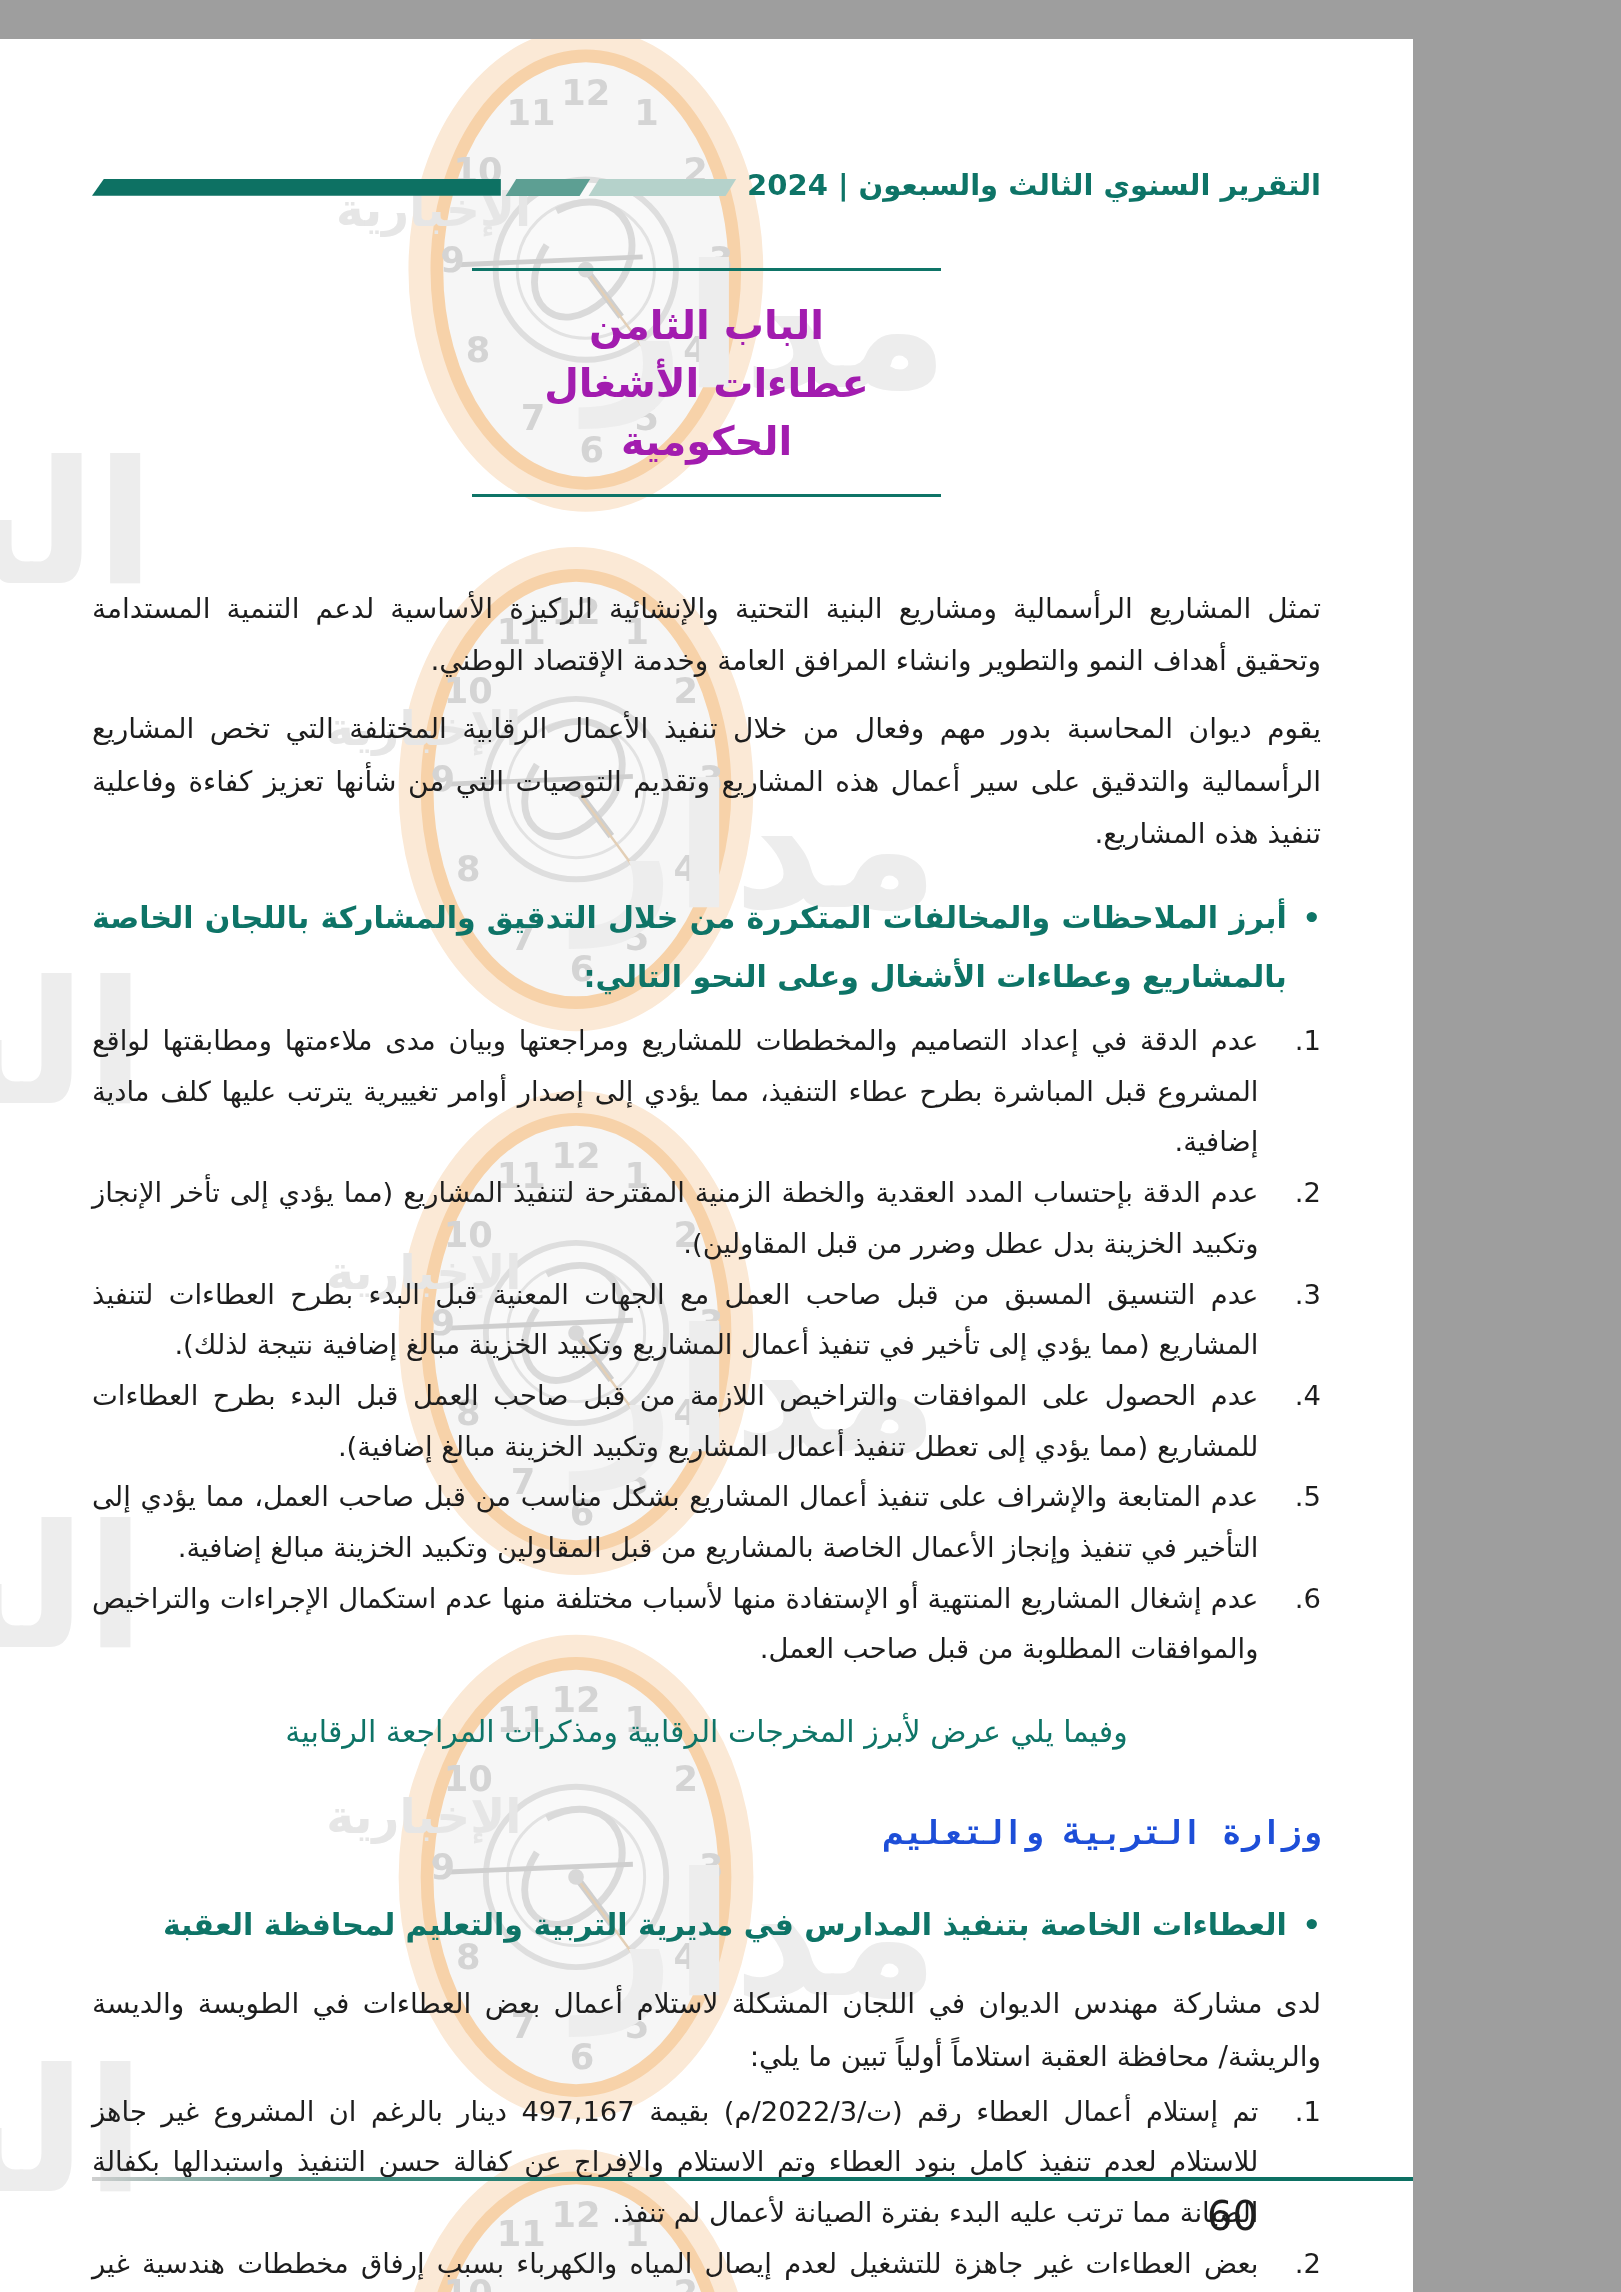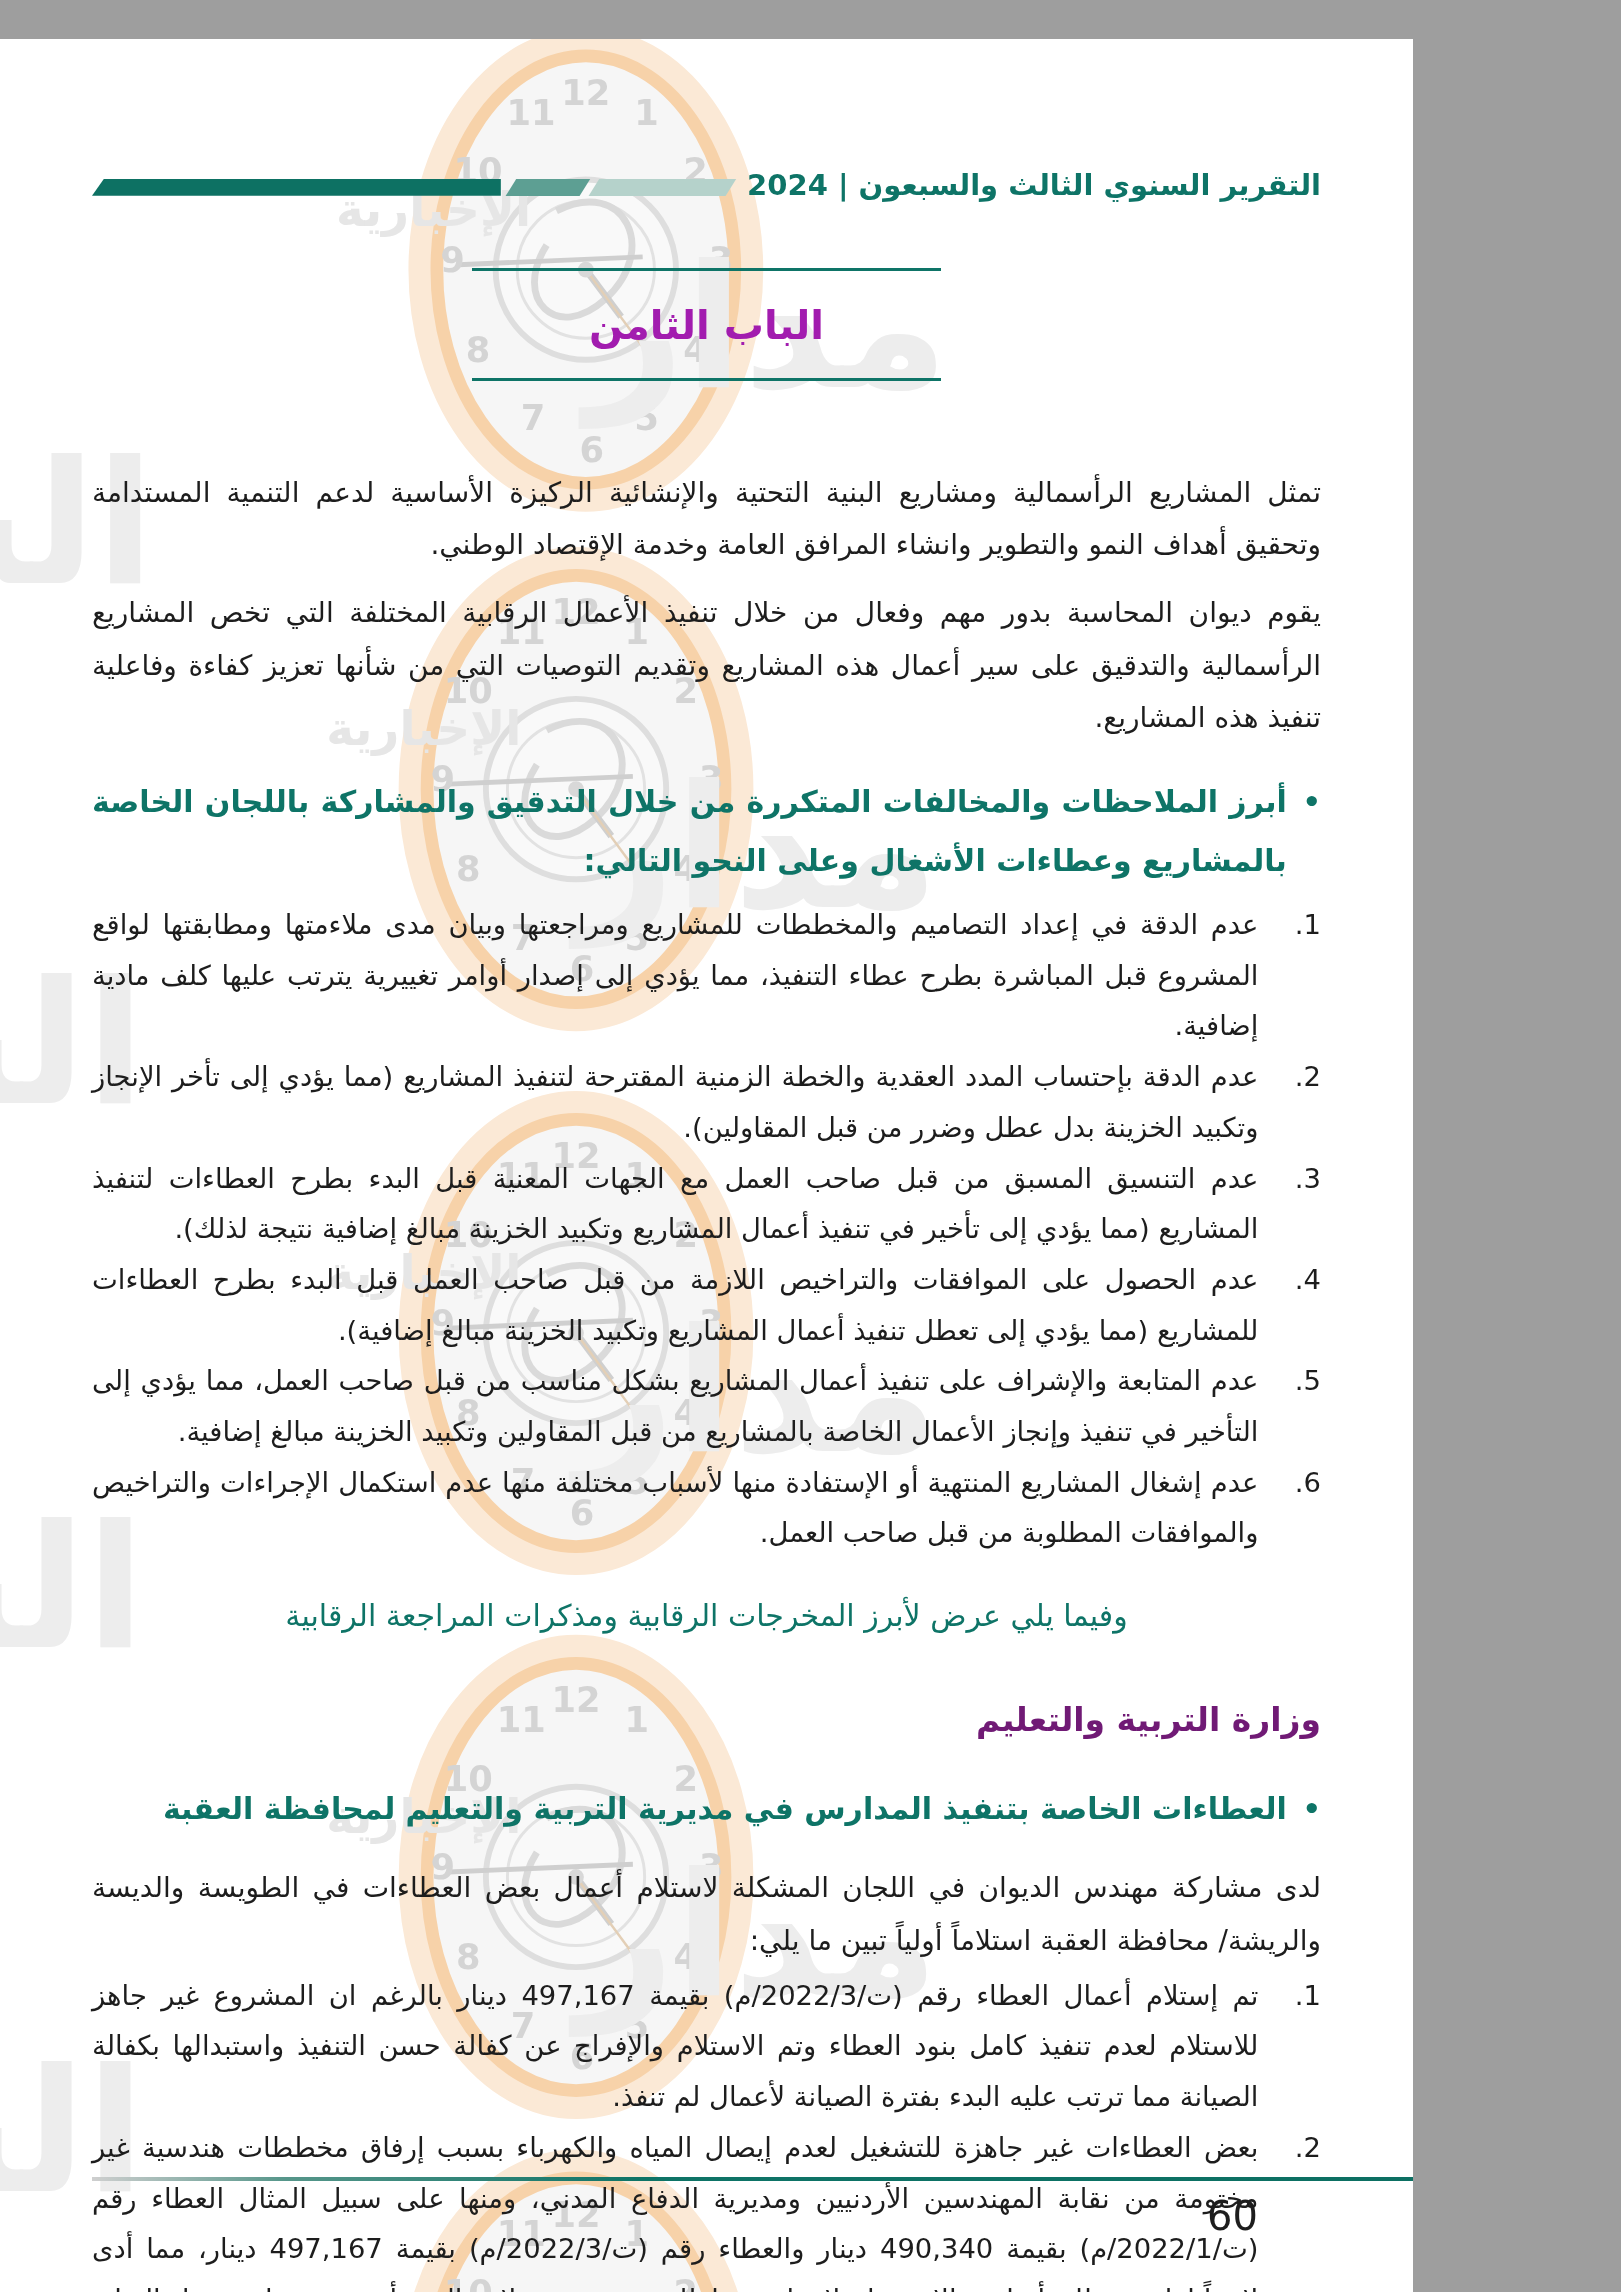--- a/index.html
+++ b/index.html
@@ -58,21 +58,21 @@
   
   .nlist{margin-top:9.8px;}
   .li{display:flex;gap:19.6px;font-size:27.4px;line-height:1.85;}
   .li .num{flex:0 0 43px;text-align:right;}
   .li .txt{flex:1;text-align:justify;}
   .center-h{
     margin-top:33px;text-align:center;display:block;
     color:#0e7467;font-weight:normal;font-size:30px;line-height:1.6;
   }
   .ministry{
-    margin-top:57px;color:#701a75;font-weight:bold;font-size:33px;line-height:1.4;
+    margin-top:57px;color:#1d4ed8;font-weight:bold;font-size:33px;line-height:1.4;font-family:Liberation Mono, monospace;
   }
   .sub-head{margin-top:37px;}
   .intro{margin-top:23.5px;}
   .findings{margin-top:3.9px;}
   .force-justify .txt{text-align-last:justify;}
   
   .footer-rule{
     position:absolute;z-index:1;left:92px;top:2138px;width:1376px;height:3.9px;
     background:linear-gradient(to right,#cfcfcf 0,#56968a 14%,#0e7467 40%,#0c6f62 100%);
   }
@@ -134,20 +134,21 @@
         <span class="seg seg-light"></span>
         <span class="seg seg-med"></span>
         <span class="seg seg-solid"></span>
       </div>
     </div>
 
     <div class="chapter">
       <div class="rule"></div>
       <h1>
         <span>الباب الثامن</span>
+        <span>عطاءات الأشغال الحكومية</span>
       </h1>
       <div class="rule-b"></div>
     </div>
 
     <p class="para p1">تمثل المشاريع الرأسمالية ومشاريع البنية التحتية والإنشائية الركيزة الأساسية لدعم التنمية المستدامة وتحقيق أهداف النمو والتطوير وانشاء المرافق العامة وخدمة الإقتصاد الوطني.</p>
     <p class="para p2">يقوم ديوان المحاسبة بدور مهم وفعال من خلال تنفيذ الأعمال الرقابية المختلفة التي تخص المشاريع الرأسمالية والتدقيق على سير أعمال هذه المشاريع وتقديم التوصيات التي من شأنها تعزيز كفاءة وفاعلية تنفيذ هذه المشاريع.</p>
 
     <div class="teal-h obs-head">
       <span class="bullet">•</span>
       <span>أبرز الملاحظات والمخالفات المتكررة من خلال التدقيق والمشاركة باللجان الخاصة بالمشاريع وعطاءات الأشغال وعلى النحو التالي:</span>

